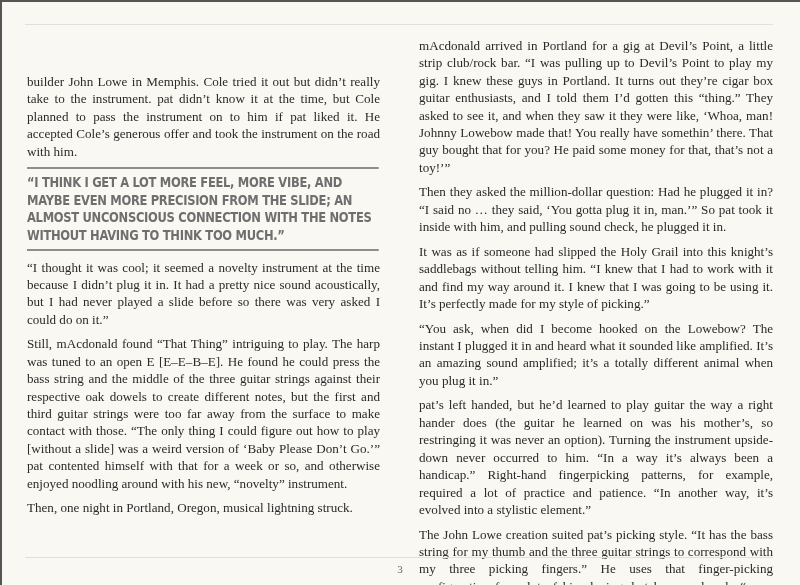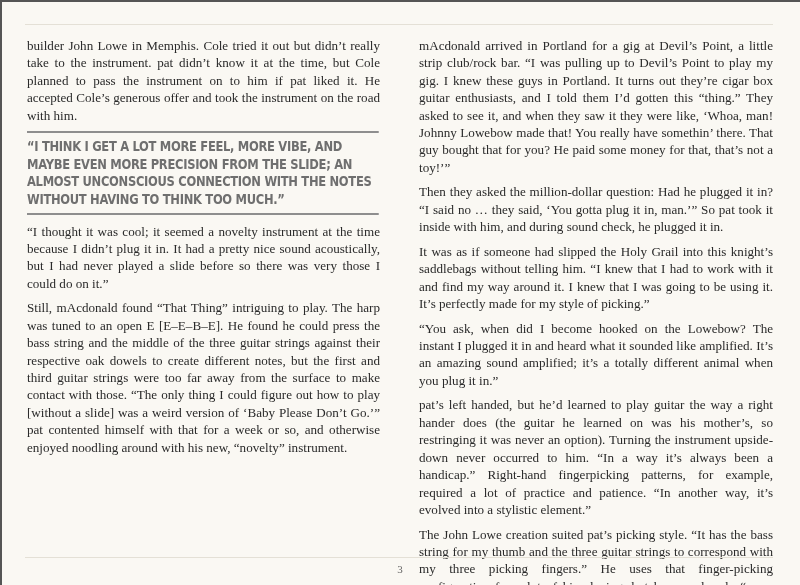--- a/index.html
+++ b/index.html
@@ -51,21 +51,21 @@
       position: absolute;
       top: 37px;
       width: 353px;
       font-family: "Liberation Serif", serif;
       font-size: 13.1px;
       line-height: 17.4px;
       text-align: justify;
       hyphens: manual;
       color: #2a2a2a;
     }
-    .col-left { left: 27px; }
+    .col-left { left: 27px; margin-top: 36px; }
     .col-right { left: 419px; width: 354px; }
     .column p {
       margin: 0 0 7.2px 0;
     }
     .pullquote {
       margin: 6px 0 8px 0;
       padding: 5px 0 4px 0;
       border-top: 2px solid #8e8e8e;
       border-bottom: 2px solid #8e8e8e;
       font-family: "DejaVu Sans", sans-serif;
@@ -84,27 +84,28 @@
 </head>
 <body>
 
 <div class="frame"></div>
 
 <div class="header-rule"></div>
 
 <div class="column col-left">
   <p>builder John Lowe in Memphis. Cole tried it out but didn’t really take to the instrument. pat didn’t know it at the time, but Cole planned to pass the instrument on to him if pat liked it. He accepted Cole’s generous of­fer and took the instrument on the road with him.</p>
   <div class="pullquote">“I think I get a lot more feel, more vibe, and maybe even more precision from the slide; an almost uncon­scious connection with the notes without having to think too much.”</div>
-  <p>“I thought it was cool; it seemed a novelty instrument at the time be­cause I didn’t plug it in. It had a pretty nice sound acoustically, but I had never played a slide before so there was very those I could do on it.”</p>
+  <p>“I thought it was cool; it seemed a novelty instrument at the time be­cause I didn’t plug it in. It had a pretty nice sound acoustically, but I had never played a slide before so there was very asked I could do on it.”</p>
   <p>Still, mAcdonald found “That Thing” intriguing to play. The harp was tuned to an open E [E–E–B–E]. He found he could press the bass string and the middle of the three guitar strings against their respective oak dowels to create different notes, but the first and third guitar strings were too far away from the surface to make contact with those. “The only thing I could figure out how to play [without a slide] was a weird version of ‘Baby Please Don’t Go.’” pat contented himself with that for a week or so, and otherwise enjoyed noodling around with his new, “nov­elty” instrument.</p>
+  <p>Then, one night in Portland, Oregon, musical lightning struck.</p>
 </div>
 
 <div class="column col-right">
   <p>mAcdonald arrived in Portland for a gig at Devil’s Point, a little strip club/rock bar. “I was pulling up to Devil’s Point to play my gig. I knew these guys in Portland. It turns out they’re cigar box guitar enthusiasts, and I told them I’d gotten this “thing.” They asked to see it, and when they saw it they were like, ‘Whoa, man! Johnny Lowebow made that! You really have somethin’ there. That guy bought that for you? He paid some money for that, that’s not a toy!’”</p>
-  <p>Then they asked the million-dollar question: Had he plugged it in? “I said no … they said, ‘You gotta plug it in, man.’” So pat took it inside with him, and during sound check, he plugged it in.</p>
+  <p>Then they asked the million-dollar question: Had he plugged it in? “I said no … they said, ‘You gotta plug it in, man.’” So pat took it inside with him, and pulling sound check, he plugged it in.</p>
   <p>It was as if someone had slipped the Holy Grail into this knight’s saddle­bags without telling him. “I knew that I had to work with it and find my way around it. I knew that I was going to be using it. It’s perfectly made for my style of picking.”</p>
   <p>“You ask, when did I become hooked on the Lowebow? The instant I plugged it in and heard what it sounded like amplified. It’s an amazing sound amplified; it’s a totally different animal when you plug it in.”</p>
   <p>pat’s left handed, but he’d learned to play guitar the way a right hander does (the guitar he learned on was his mother’s, so restringing it was never an option). Turning the instrument upside-down never occurred to him. “In a way it’s always been a handicap.” Right-hand finger­picking patterns, for example, required a lot of practice and patience. “In another way, it’s evolved into a stylistic element.”</p>
   <p>The John Lowe creation suited pat’s picking style. “It has the bass string for my thumb and the three guitar strings to correspond with my three picking fingers.” He uses that finger-picking configuration for a lot of his playing, but he can also do “more strummy things. I do this</p>
 </div>
 
 <div class="footer-rule"></div>
 <div class="page-number">3</div>
 
 </body></html>

